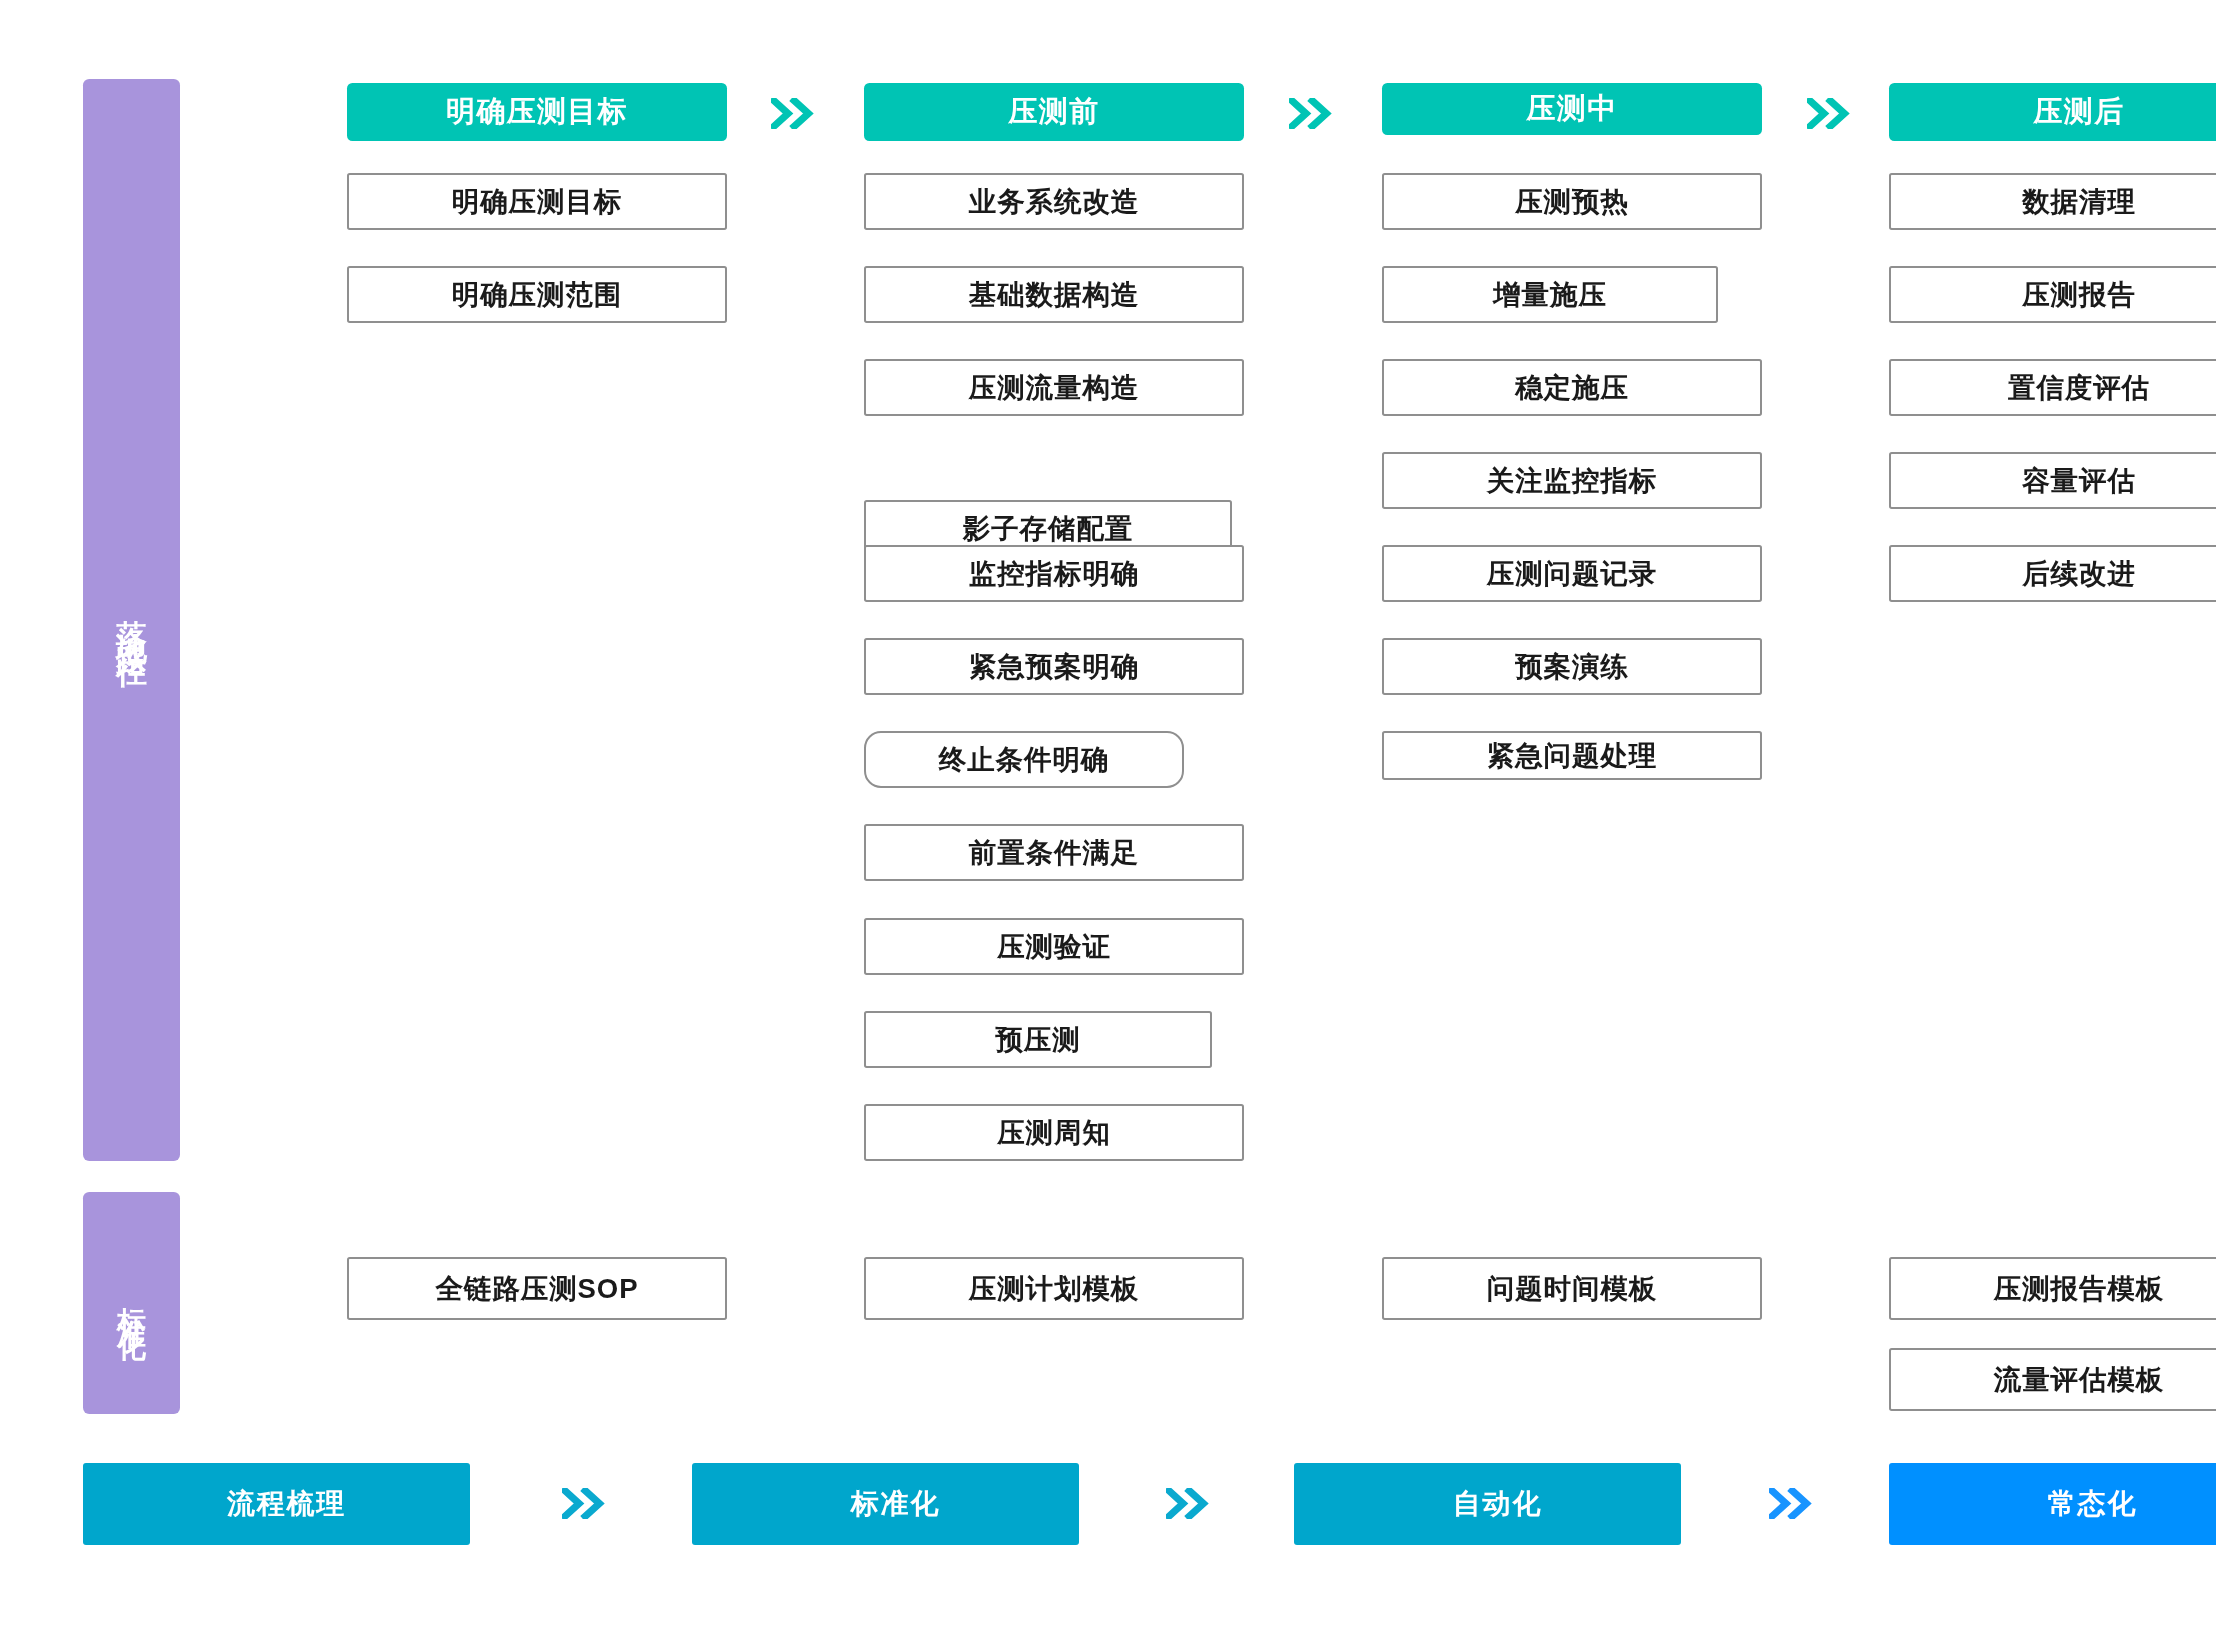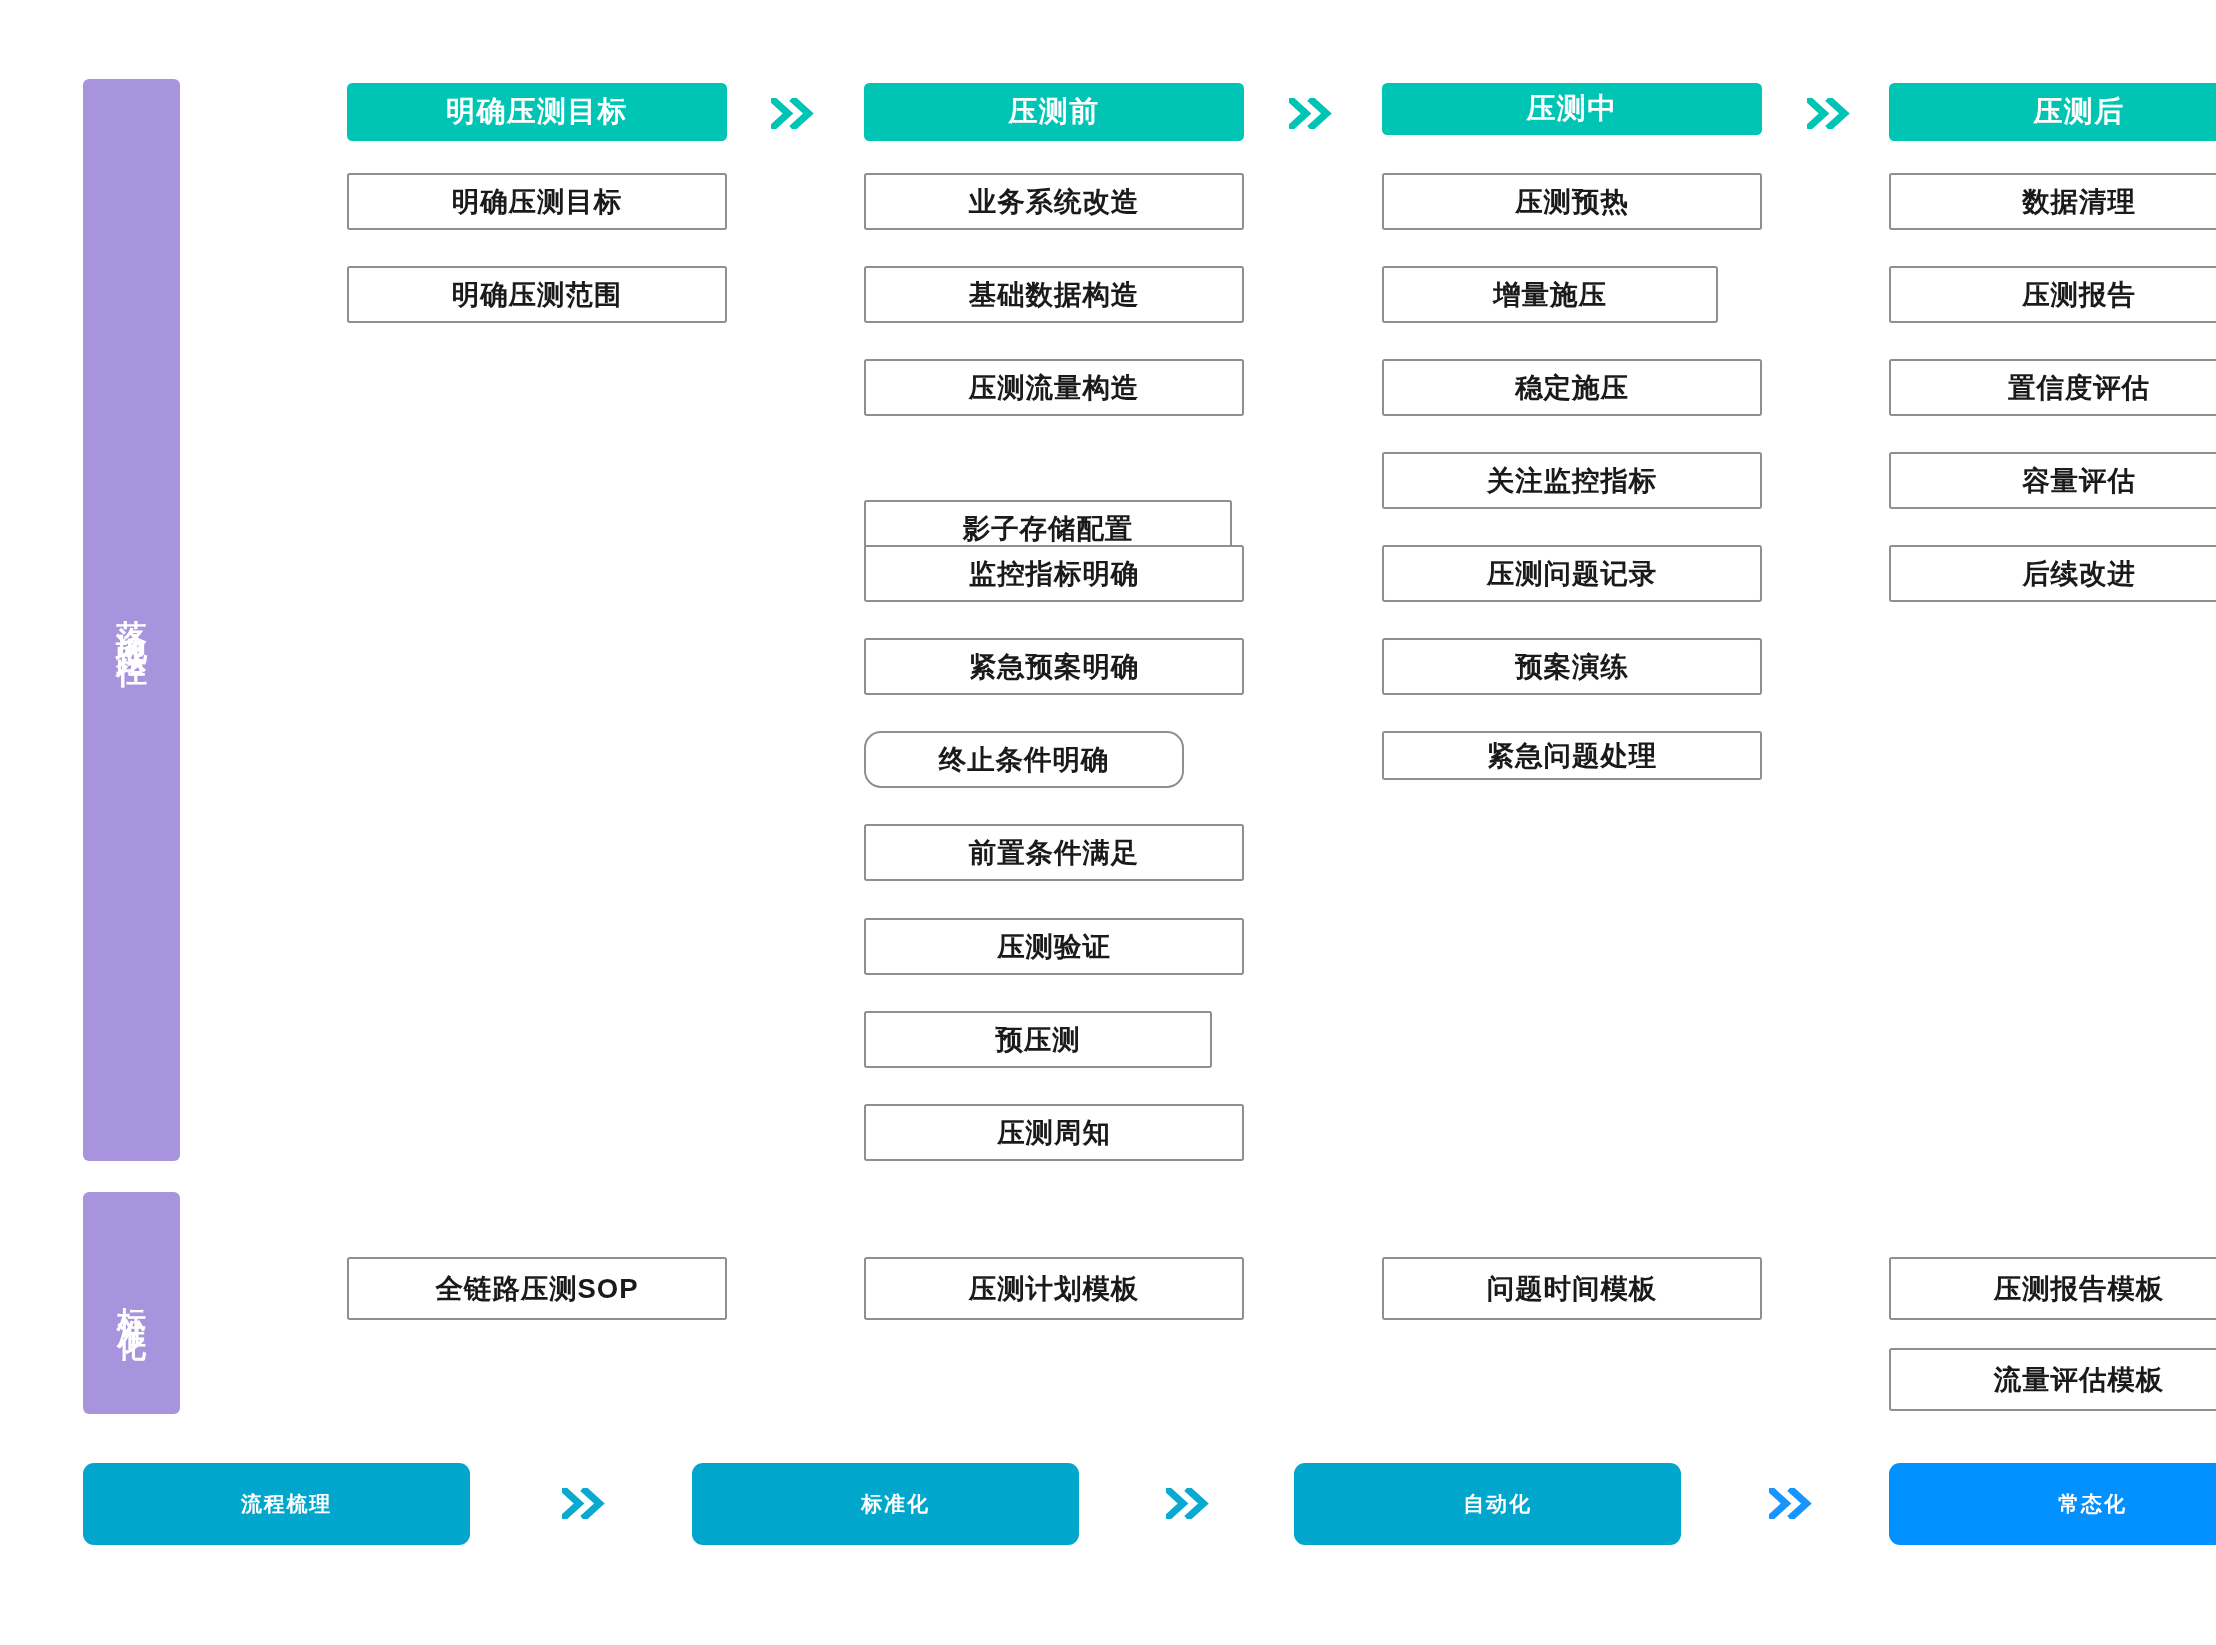--- a/index.html
+++ b/index.html
@@ -75,25 +75,25 @@
     display: flex;
     align-items: center;
     justify-content: center;
     user-select: none;
   }
   .chev svg { display: block; }
 
   
   .pipe {
     box-sizing: border-box;
-    border-radius: 11px;
+    border-radius: 3px;
     display: flex;
     align-items: center;
     justify-content: center;
-    font-size: 21px;
+    font-size: 28px;
     font-weight: bold;
     color: #ffffff;
     letter-spacing: 1.8px;
     white-space: nowrap;
     padding-left: 20px;
   }
   .pipe.teal { background: #00a6cc; }
   .pipe.blue { background: #0090ff; }
 
   .abs { position: absolute; }

